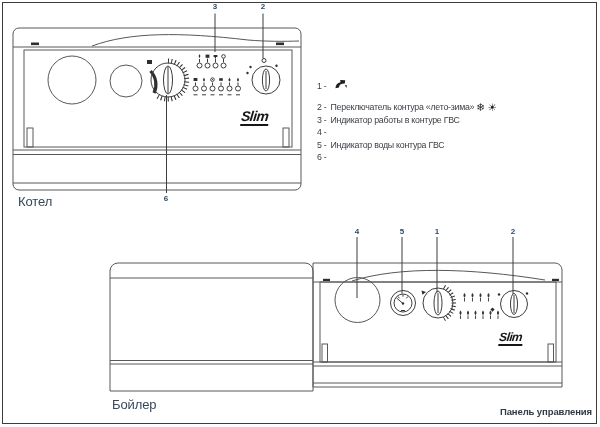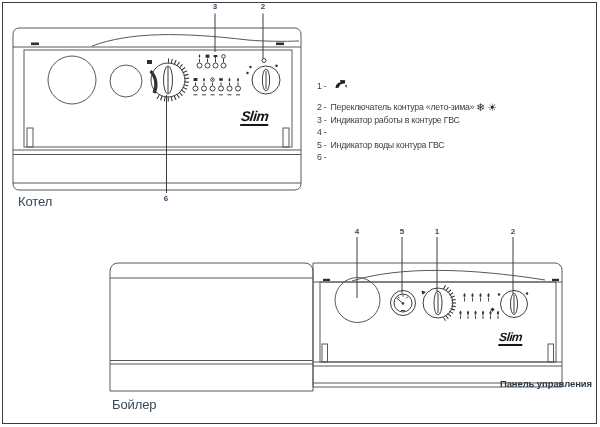--- a/index.html
+++ b/index.html
@@ -182,21 +182,21 @@
   <span class="co" style="left:357px;top:228px;">4</span>
   <span class="co" style="left:402px;top:228px;">5</span>
   <span class="co" style="left:437px;top:228px;">1</span>
   <span class="co" style="left:513px;top:228px;">2</span>
 
   <span class="logo logo-top">Slim</span>
   <span class="logo logo-bot">Slim</span>
 
   <span class="lbl" style="left:18px;top:194px;">Котел</span>
   <span class="lbl" style="left:112px;top:397px;text-align:right;">Бойлер</span>
-  <span class="lblb" style="right:8px;top:378px;">Панель управления</span>
+  <span class="lblb" style="right:8px;top:406px;">Панель управления</span>
 
   <div class="legend">
     <div class="lrow">
       <span class="lnum">1 -</span>
       <span class="licon">
         <svg width="14" height="12" viewBox="0 0 14 12" style="position:static;transform:rotate(-10deg);">
           <path d="M1,8.2 Q2,3.2 7,3.2 L7,1 L12,2 L11,5.2 L8.5,5 Q5.2,5.2 4.6,8.2 Z" fill="#1f1f1f"></path>
           <path d="M10.8,7 h2 l-1,2.8 z" fill="#1f1f1f"></path>
         </svg>
       </span>

